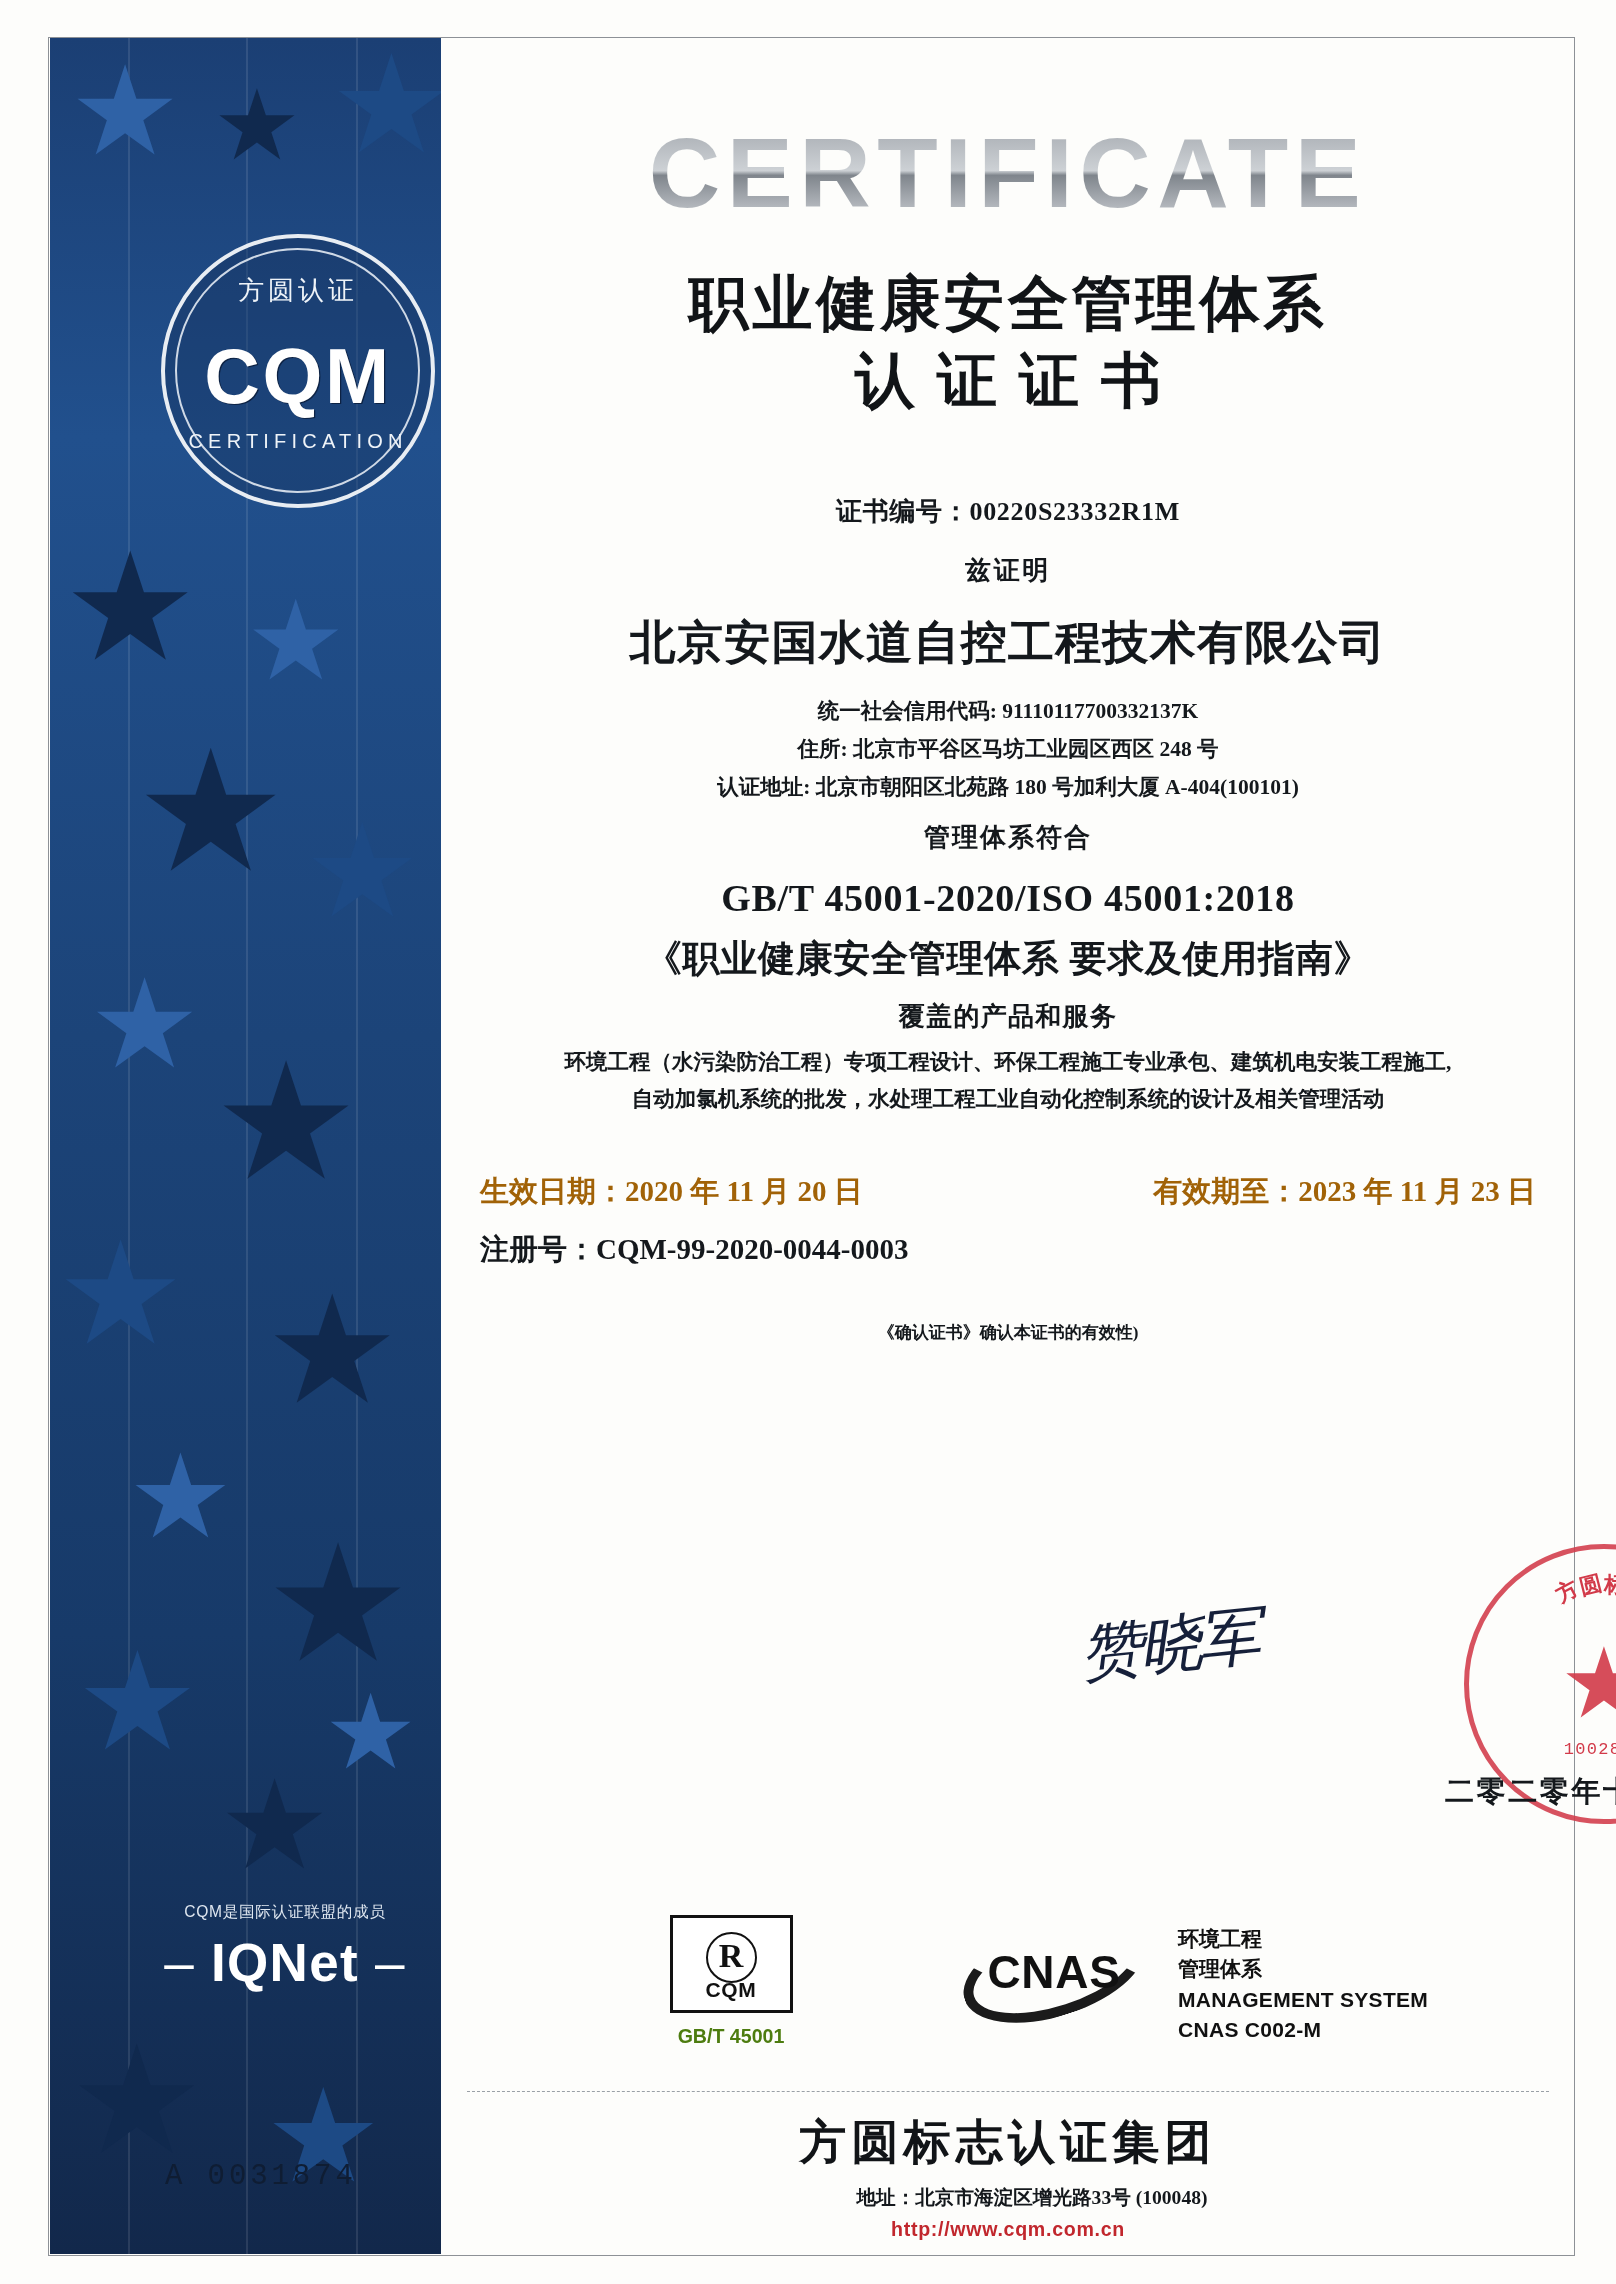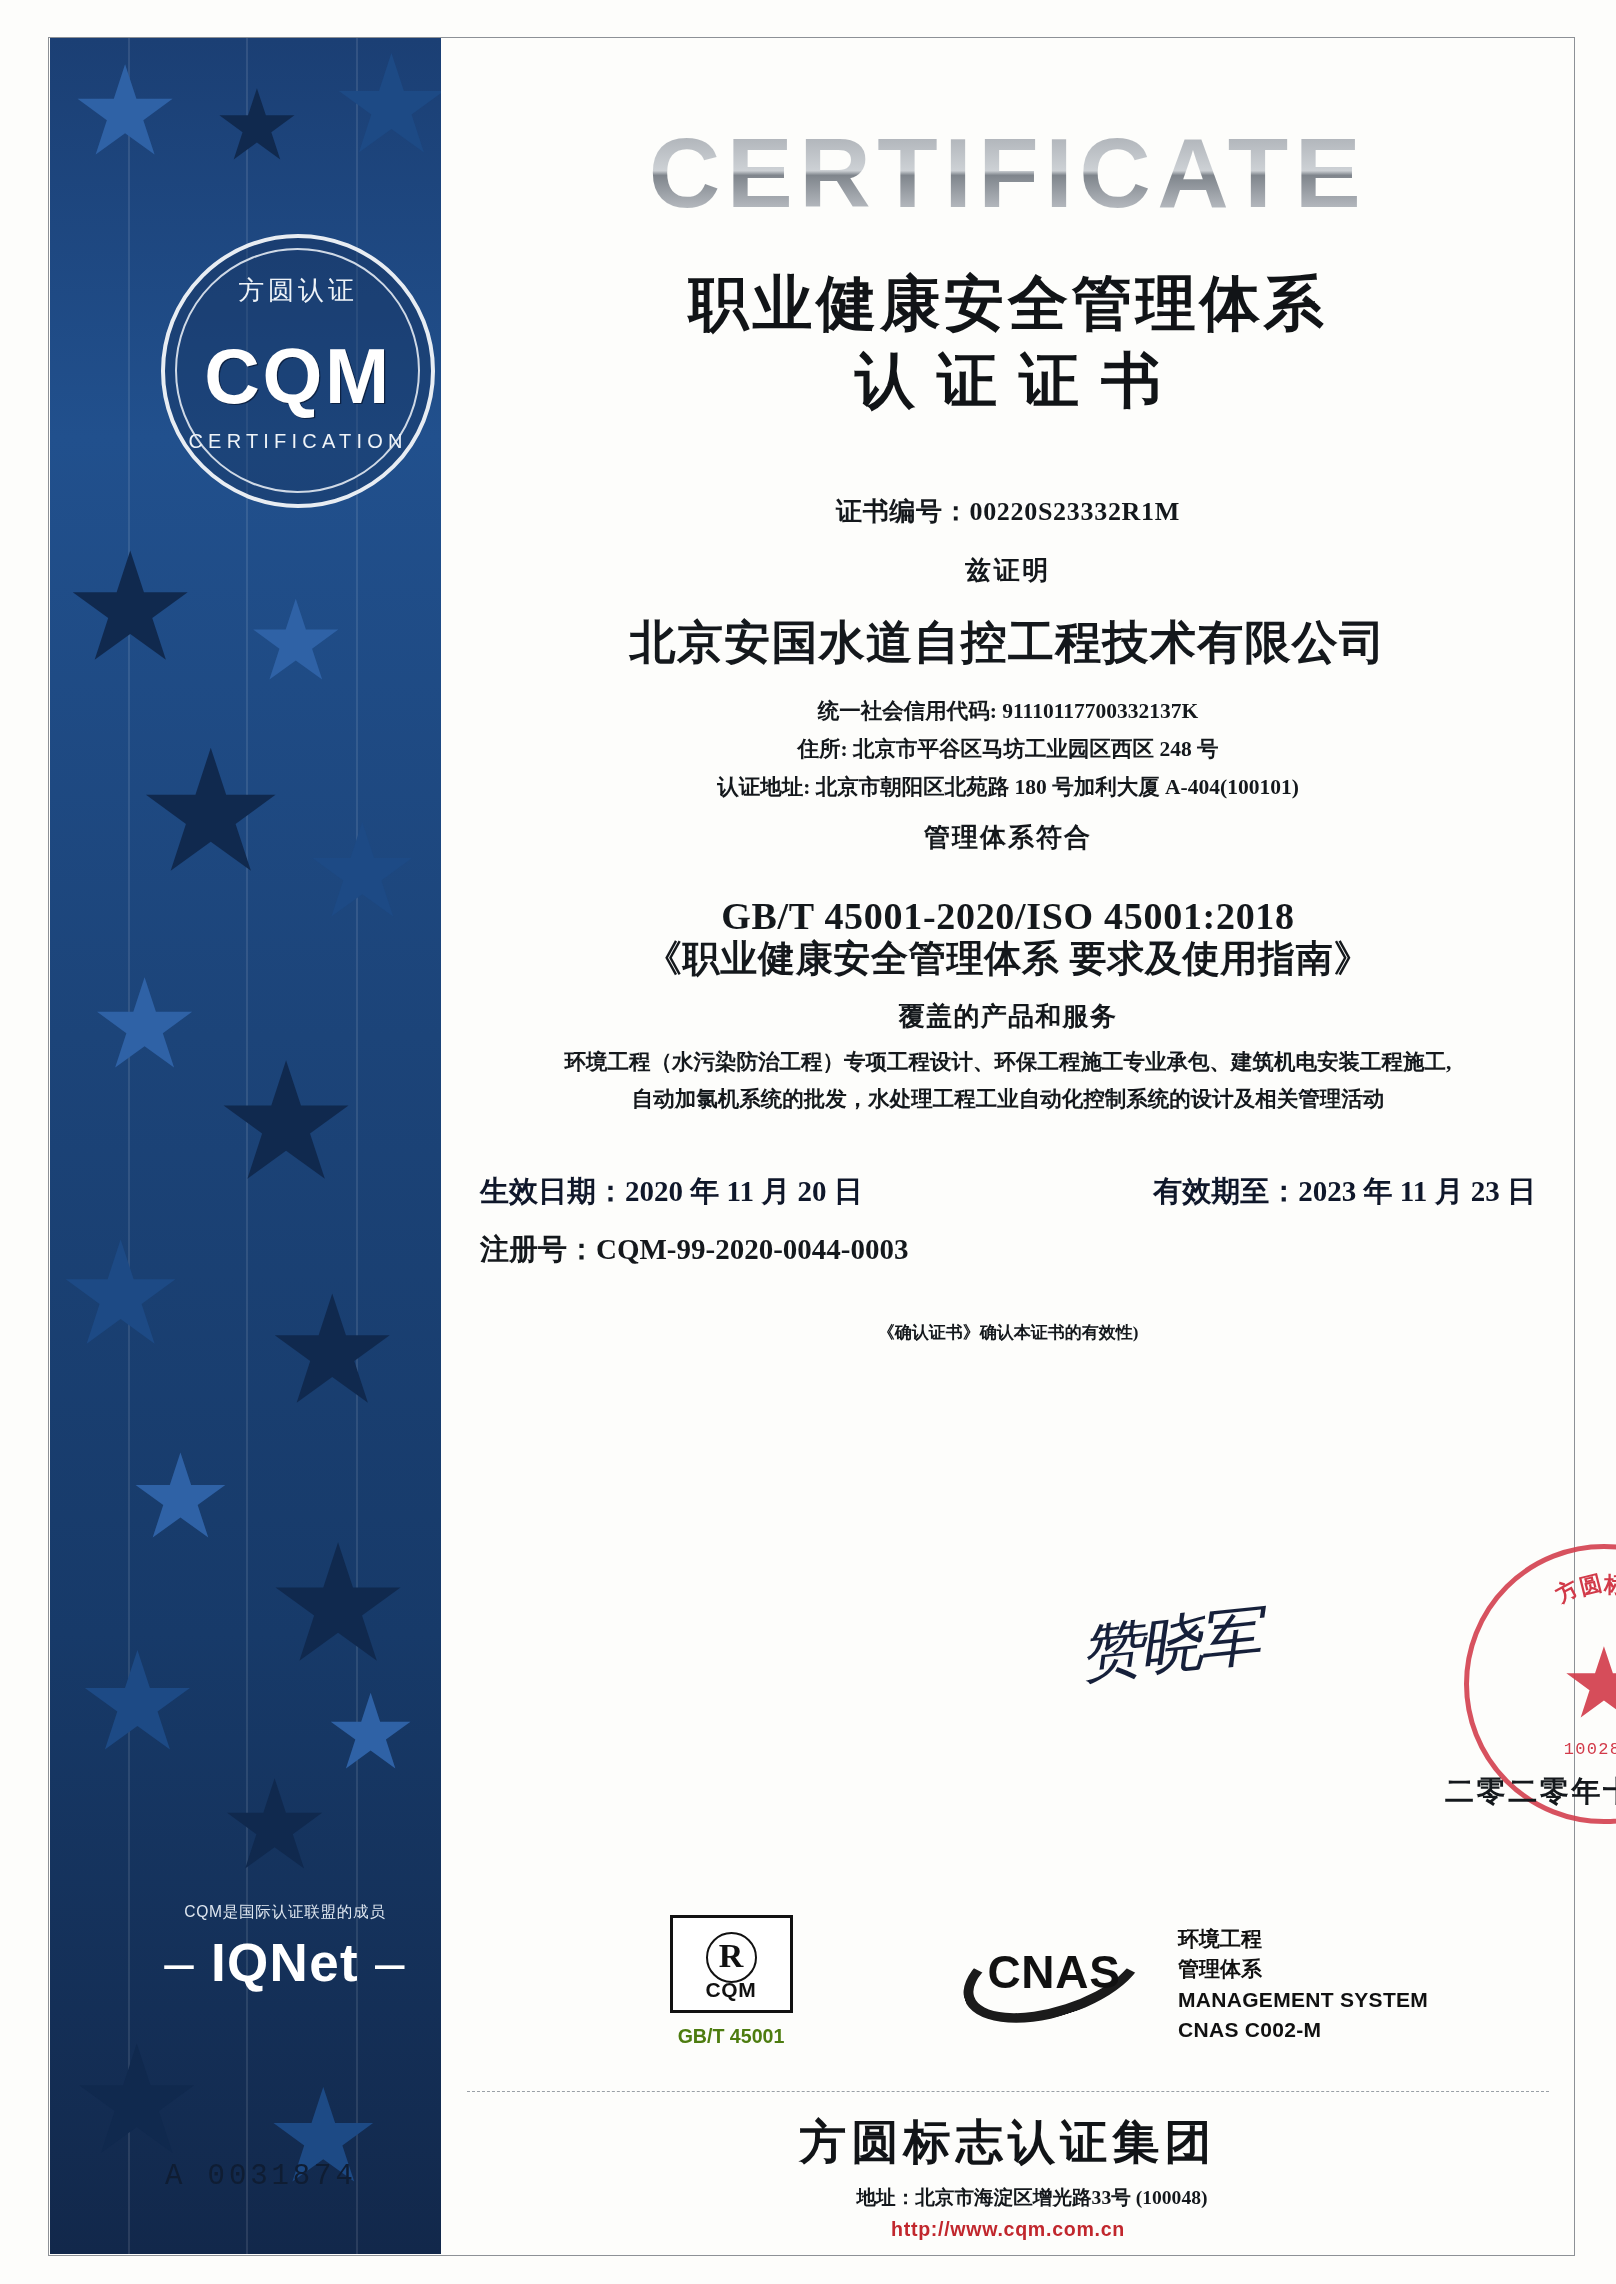--- a/index.html
+++ b/index.html
@@ -192,35 +192,35 @@
     color: #14181c;
   }
 
   #cert-number  { top: 456px;  font-size: 26px; font-weight: bold; letter-spacing: 0.7px; }
   #hereby       { top: 515px;  font-size: 26px; font-weight: bold; letter-spacing: 2.6px; }
   #company-name { top: 574px;  font-size: 46px; font-weight: bold; letter-spacing: 1.3px; }
   #credit-code  { top: 658px; font-size: 21.5px; font-weight: bold; }
   #address      { top: 696px; font-size: 21.5px; font-weight: bold; }
   #cert-address { top: 734px; font-size: 21.5px; font-weight: bold; }
   #conform      { top: 782px; font-size: 26px; font-weight: bold; letter-spacing: 2px; }
-  #standard     { top: 838px; font-size: 38px; font-weight: bold; letter-spacing: 0.7px; margin-top: 18px; }
+  #standard     { top: 838px; font-size: 38px; font-weight: bold; letter-spacing: 0.7px; }
   #standard-cn  { top: 896px; font-size: 37px; font-weight: bold; letter-spacing: 0.7px; }
   #scope-label  { top: 961px; font-size: 26px; font-weight: bold; letter-spacing: 1.3px; }
   #scope-1      { top: 1009px; font-size: 21.5px; font-weight: bold; }
   #scope-2      { top: 1046px; font-size: 21.5px; font-weight: bold; }
 
   #date-row {
     position: absolute;
     left: 39px; top: 1134px;
     width: 1056px;
     display: flex;
     justify-content: space-between;
     font-size: 29px;
     font-weight: bold;
-    color: #0f172a;
+    color: #a16207;
   }
   #register-no {
     position: absolute;
     left: 39px; top: 1192px;
     font-size: 29px;
     font-weight: bold;
     color: #14181c;
   }
 
   #note-1, #note-2 {

